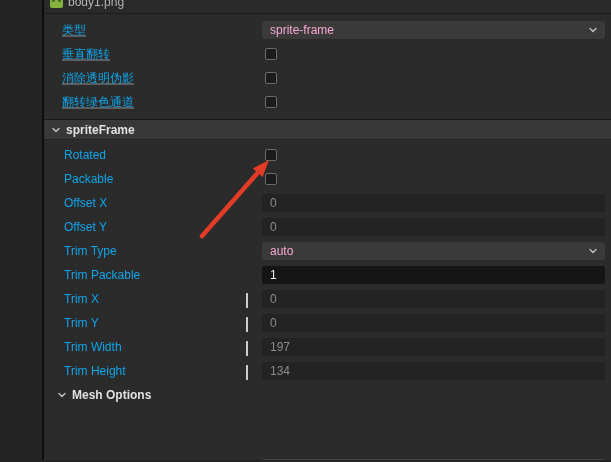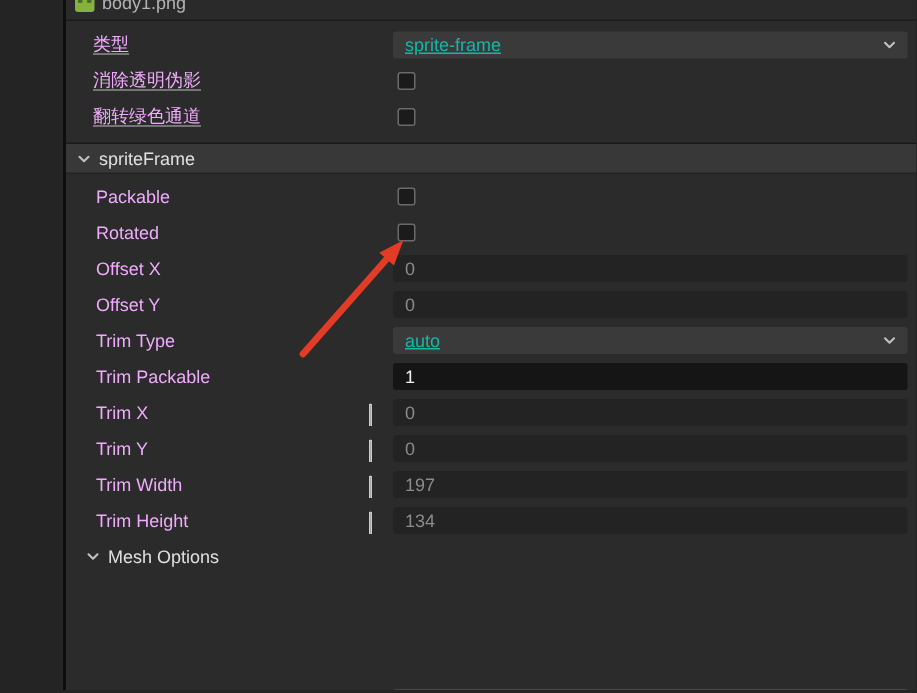--- a/index.html
+++ b/index.html
@@ -18,47 +18,47 @@
   .asset-icon { position:relative; width:13px; height:12px; background:#85b13e; border-radius:2px; margin-right:5px; flex:0 0 auto; }
   .asset-icon::before { content:""; position:absolute; left:2px; top:3px; width:3px; height:3px; background:#4e6b22; border-radius:1px; }
   .asset-icon::after { content:""; position:absolute; right:2px; top:3px; width:3px; height:3px; background:#4e6b22; border-radius:1px; }
   .asset-name { color:#b3b3b3; font-size:12px; }
 
   
   .rows { }
   .rows.top { padding-top:4px; }
   .rows.sf { padding-top:3px; }
   .row { position:relative; height:24px; display:flex; align-items:center; }
-  .lbl { position:absolute; left:18px; top:50%; transform:translateY(-50%); color:#f0abfc; white-space:nowrap; }
+  .lbl { position:absolute; left:18px; top:50%; transform:translateY(-50%); color:#0ea5e9; white-space:nowrap; }
   .lbl.u { text-decoration:underline; text-decoration-thickness:1px; text-underline-offset:2px; text-decoration-color:#8f8f8f; }
   .lbl.lv1 { left:20px; }
   .lbl.lv2 { left:26px; }
   .ctrl { position:absolute; left:218px; width:343px; height:18px; }
 
   .dropdown { display:flex; align-items:center; background:#3a3a3a; border-radius:2px; height:18px; cursor:default; }
-  .dropdown .dd-val { flex:1; padding-left:8px; color:#14b8a6;text-decoration:underline; }
+  .dropdown .dd-val { flex:1; padding-left:8px; color:#f9a8d4; }
   .dropdown svg { margin-right:6px; flex:0 0 auto; }
 
   .field {
     width:343px; height:18px; background:#151515; border:none; border-radius:2px;
     color:#f0f0f0; font-family:"Liberation Sans", sans-serif; font-size:12px; padding:0 0 0 8px; outline:none;
   }
   .field.disabled { background:#232323; color:#8b8b8b; }
 
   .checkbox { position:absolute; left:221px; top:50%; transform:translateY(-50%);
     width:12px; height:12px; background:#1b1b1b; border:1px solid #6a6a6a; border-radius:2px; }
 
   .lock { position:absolute; left:202px; top:50%; transform:translateY(-50%); width:9px; height:10px; }
   .lock .shackle { width:6px; height:5px; border:1px solid #cdcdcd; border-bottom:none; border-radius:3px 3px 0 0; margin:0 auto; }
   .lock .body { width:9px; height:6px; background:#cdcdcd; border-radius:1px; margin-top:-1px; }
 
   
   .section-bar { margin-top:5px; height:21px; background:#383838; border-top:1px solid #191919; border-bottom:1px solid #232323;
     display:flex; align-items:center; padding-left:6px; }
-  .section-title { font-weight:normal; color:#e0e0e0; margin-left:4px; }
+  .section-title { font-weight:bold; color:#e0e0e0; margin-left:4px; }
   .subsection-row { height:24px; display:flex; align-items:center; padding-left:12px; }
   .chev { flex:0 0 auto; }
 
   .bottom-sliver { position:absolute; left:218px; top:459px; width:343px; height:3px; background:#151515; border-top:1px solid #454545; border-radius:2px 2px 0 0; }
 
   .annotation-svg { position:absolute; top:0; left:0; width:611px; height:462px; pointer-events:none; }
 </style>
 </head>
 <body>
 
@@ -78,43 +78,47 @@
         <div class="row">
           <span class="lbl u ">类型</span>
           <div class="ctrl dropdown">
             <span class="dd-val">sprite-frame</span>
             <svg width="12" height="12" viewBox="0 0 12 12">
               <polyline points="3,4.5 6,7.5 9,4.5" fill="none" stroke="#c0c0c0" stroke-width="1.4" stroke-linecap="round" stroke-linejoin="round"></polyline>
             </svg>
           </div>
         </div>
         <div class="row">
+          <span class="lbl u ">垂直翻转</span>
+          <span class="checkbox"></span>
+        </div>
+        <div class="row">
           <span class="lbl u ">消除透明伪影</span>
           <span class="checkbox"></span>
         </div>
         <div class="row">
           <span class="lbl u ">翻转绿色通道</span>
           <span class="checkbox"></span>
         </div>
       </div>
 
     <div class="section-bar">
       <svg class="chev" width="12" height="12" viewBox="0 0 12 12">
           <polyline points="3,4.5 6,7.5 9,4.5" fill="none" stroke="#c0c0c0" stroke-width="1.4" stroke-linecap="round" stroke-linejoin="round"></polyline>
         </svg>
       <span class="section-title">spriteFrame</span>
     </div>
 
     <div class="rows sf" id="sf-rows">
         <div class="row">
-          <span class="lbl lv1">Packable</span>
+          <span class="lbl lv1">Rotated</span>
           <span class="checkbox"></span>
         </div>
         <div class="row">
-          <span class="lbl lv1">Rotated</span>
+          <span class="lbl lv1">Packable</span>
           <span class="checkbox"></span>
         </div>
         <div class="row">
           <span class="lbl lv1">Offset X</span>
           <div class="ctrl"><input type="text" class="field disabled" readonly="" value="0" style=""></div>
         </div>
         <div class="row">
           <span class="lbl lv1">Offset Y</span>
           <div class="ctrl"><input type="text" class="field disabled" readonly="" value="0" style=""></div>
         </div>

